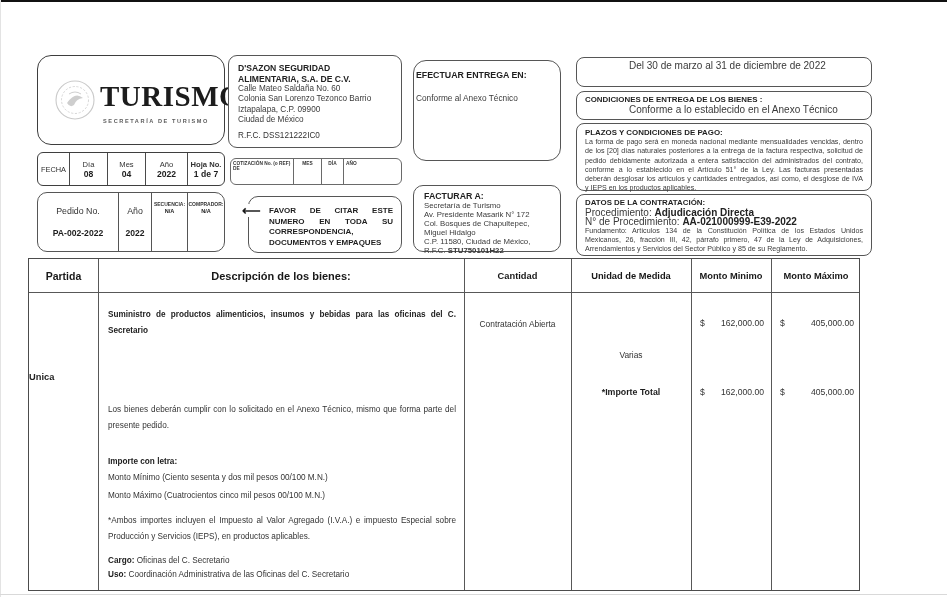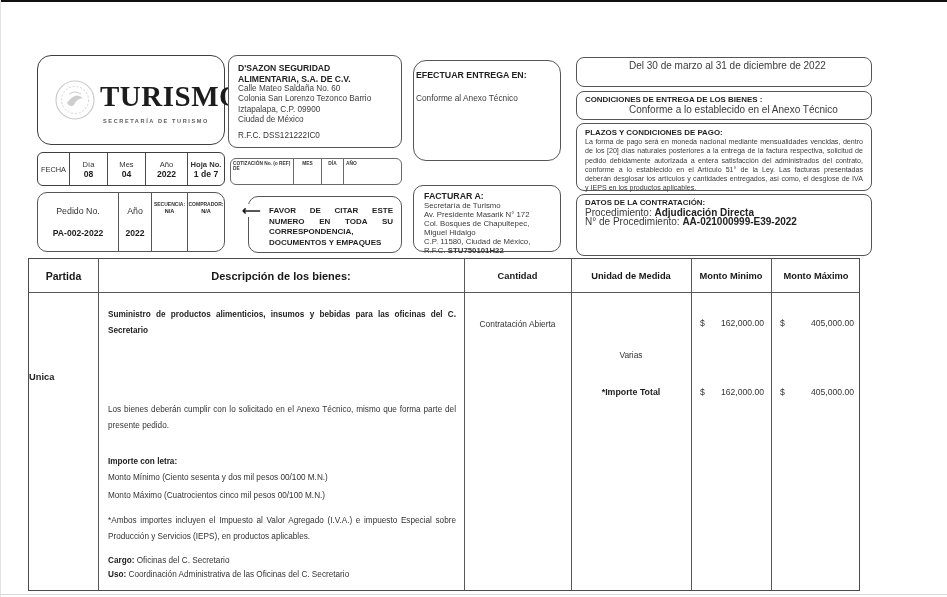--- a/index.html
+++ b/index.html
@@ -136,20 +136,21 @@
 
   <div class="box plazos-box">
     <div class="small-title">PLAZOS Y CONDICIONES DE PAGO:</div>
     <div class="tiny-body">La forma de pago será en moneda nacional mediante mensualidades vencidas, dentro de los [20] días naturales posteriores a la entrega de la factura respectiva, solicitud de pedido debidamente autorizada a entera satisfacción del administrados del contrato, conforme a lo establecido en el Artículo 51° de la Ley. Las facturas presentadas deberán desglosar los artículos y cantidades entregados, así como, el desglose de IVA y IEPS en los productos aplicables.</div>
   </div>
 
   <div class="box datos-box">
     <div class="small-title">DATOS DE LA CONTRATACIÓN:</div>
     <div class="tiny-line"><span>Procedimiento: </span><span class="bold-val">Adjudicación Directa</span></div>
     <div class="tiny-line"><span>N° de Procedimiento: </span><span class="bold-val">AA-021000999-E39-2022</span></div>
+    <div class="tiny-body">Fundamento: Artículos 134 de la Constitución Política de los Estados Unidos Mexicanos, 26, fracción III, 42, párrafo primero, 47 de la Ley de Adquisiciones, Arrendamientos y Servicios del Sector Público y 85 de su Reglamento.</div>
   </div>
 
   <div class="box facturar-box">
     <div class="facturar-title">FACTURAR A:</div>
     <div class="facturar-line">Secretaría de Turismo</div>
     <div class="facturar-line">Av. Presidente Masarik N° 172</div>
     <div class="facturar-line">Col. Bosques de Chapultepec,</div>
     <div class="facturar-line">Miguel Hidalgo</div>
     <div class="facturar-line">C.P. 11580, Ciudad de México,</div>
     <div class="facturar-line"><span>R.F.C. </span><b>STU750101H22</b></div>

